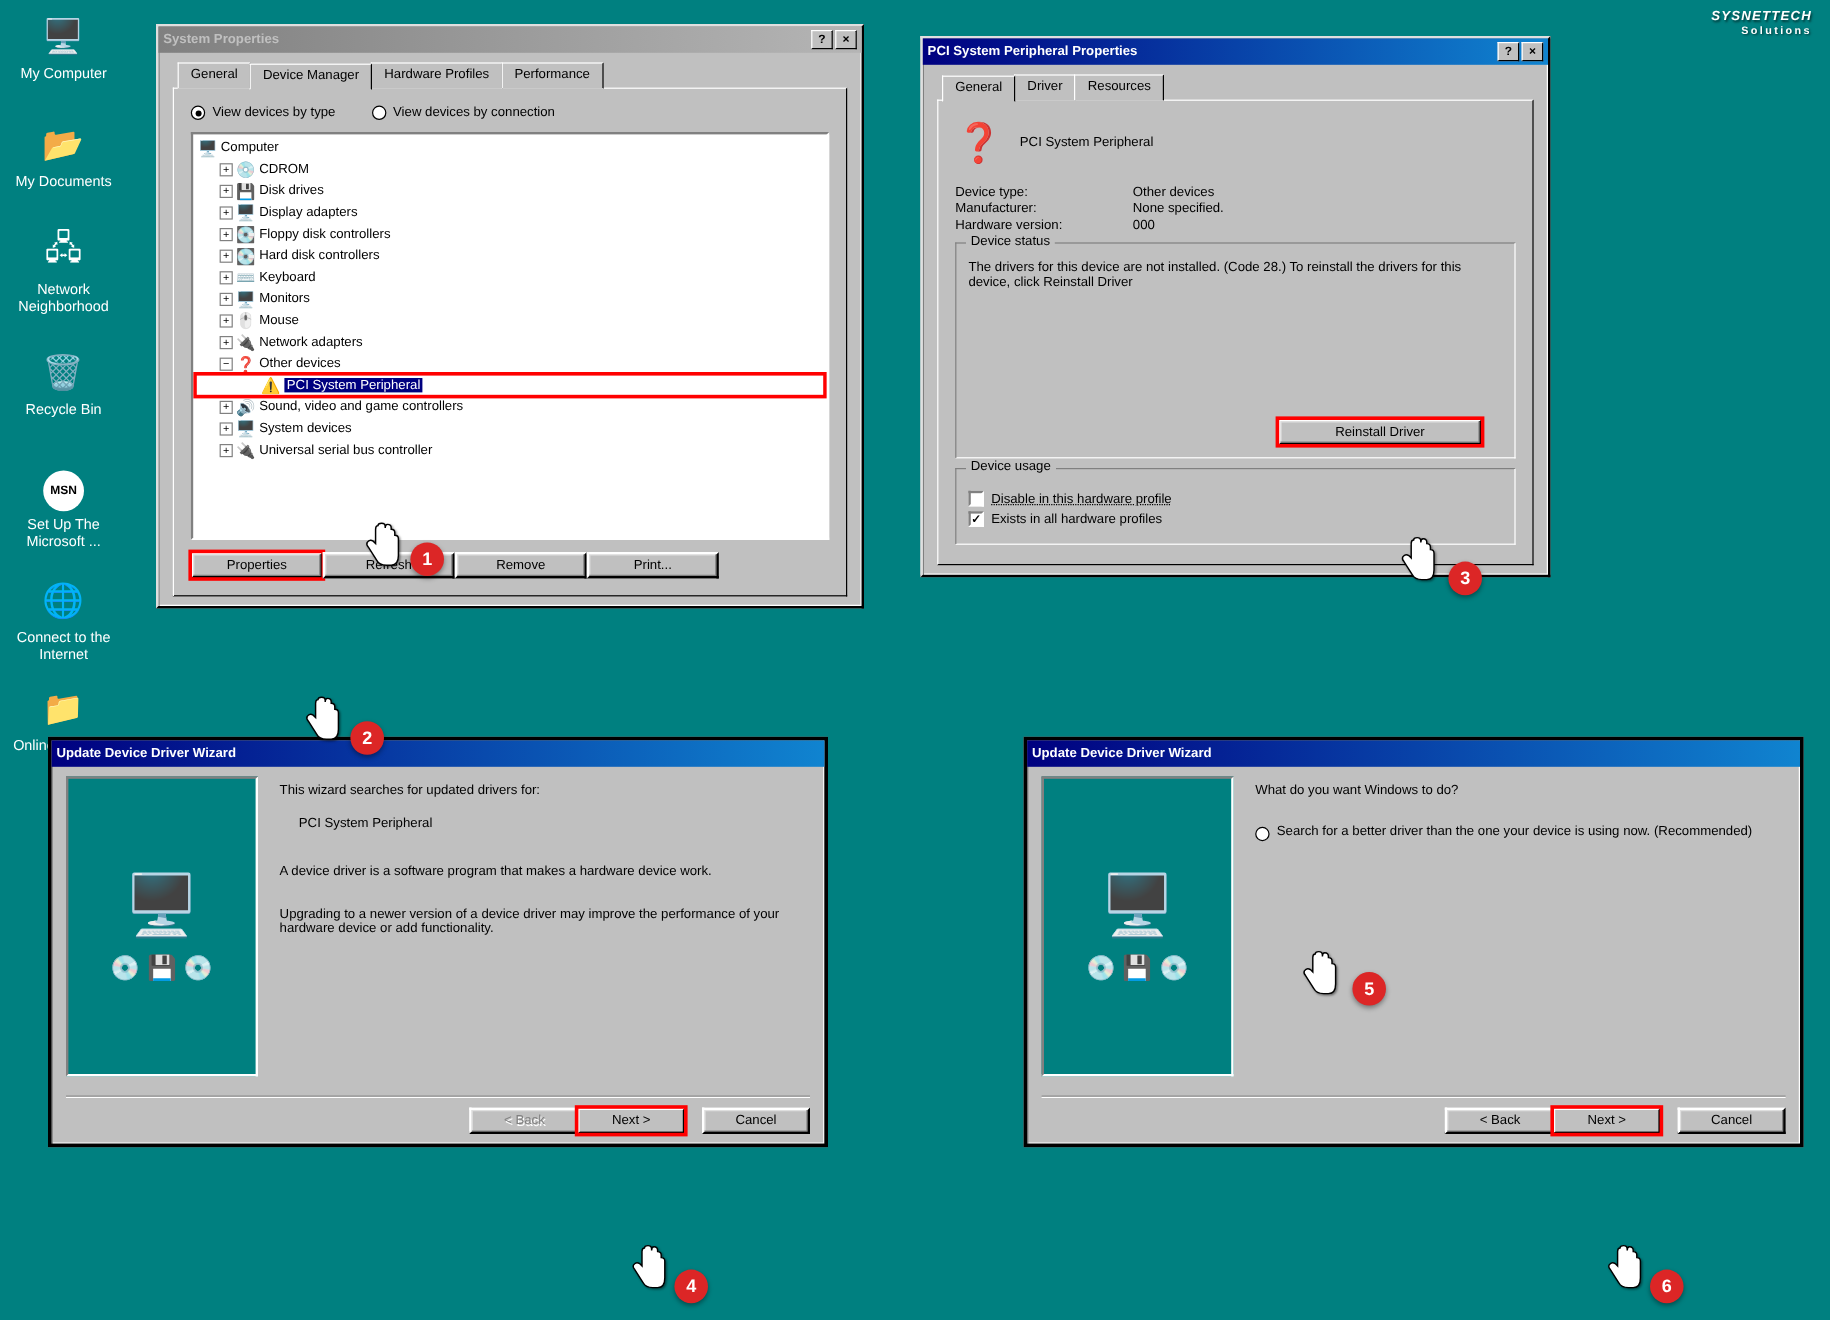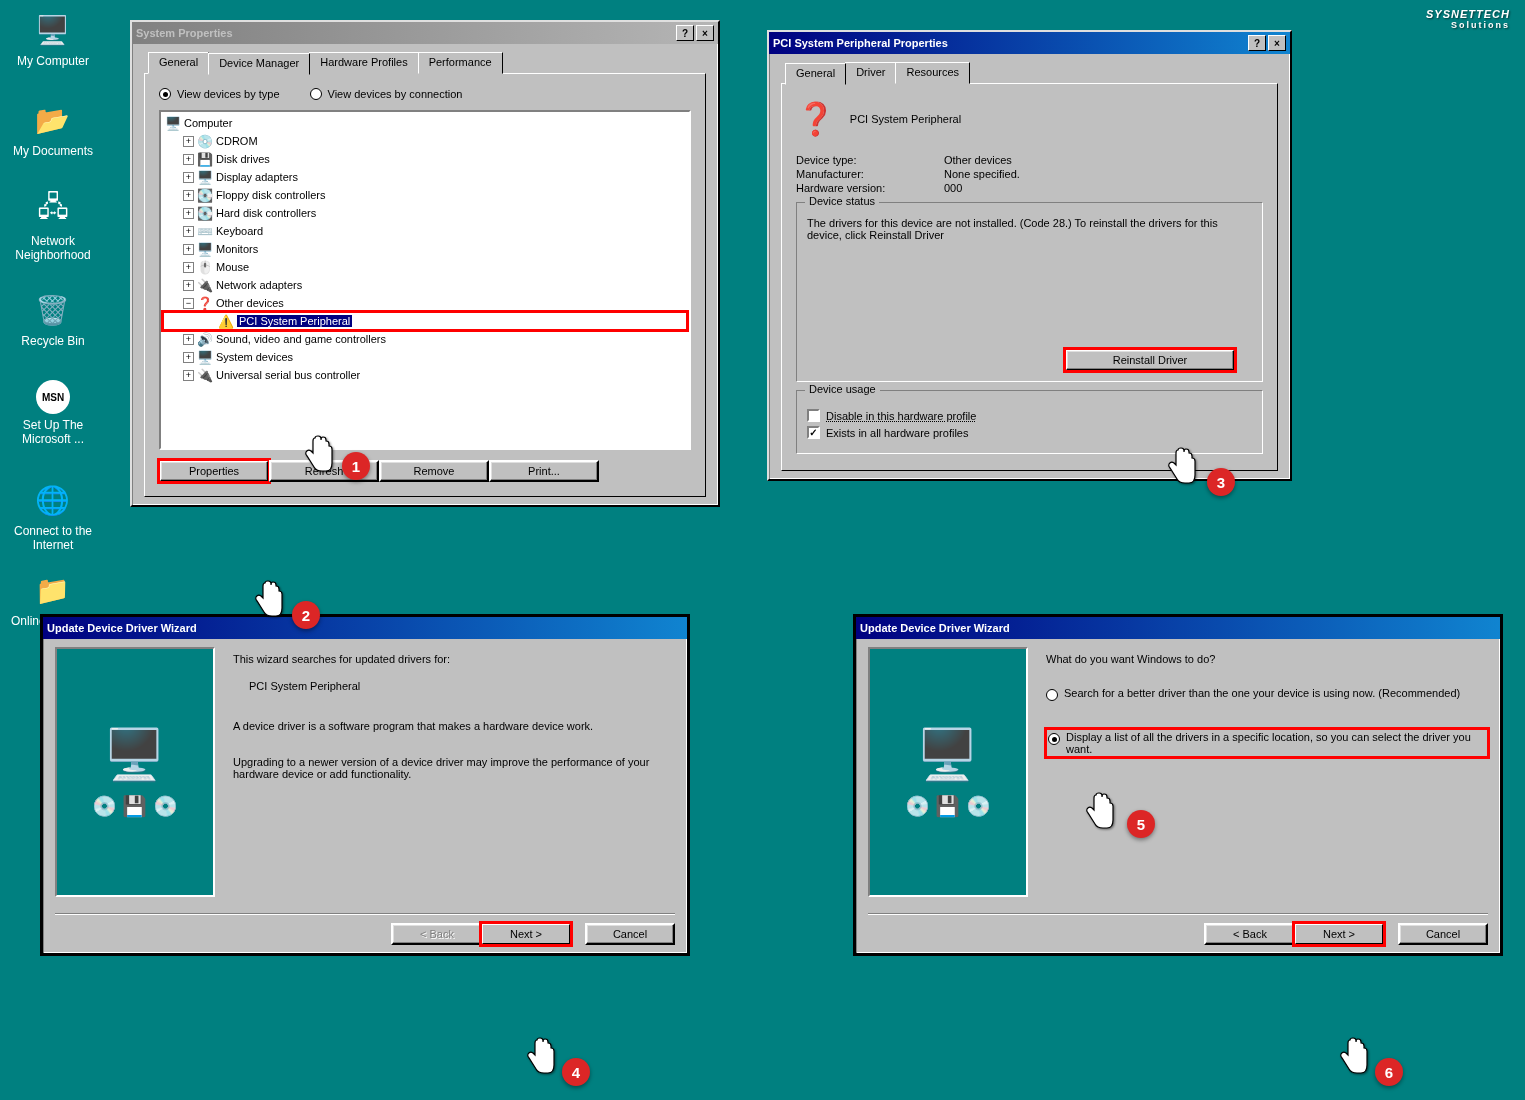--- a/index.html
+++ b/index.html
@@ -64,21 +64,21 @@
     <div class="lbl">My Documents</div>
   </div>
 <div class="desktop-icon" style="top:190px;left:8px">
     <div class="ic">🖧</div>
     <div class="lbl">Network Neighborhood</div>
   </div>
 <div class="desktop-icon" style="top:290px;left:8px">
     <div class="ic">🗑️</div>
     <div class="lbl">Recycle Bin</div>
   </div>
-<div class="desktop-icon" style="top:380px;left:8px">
+<div class="desktop-icon" style="top:392px;left:8px">
     <div class="ic" style="background:#fff;border-radius:50%;color:#000;font-size:10px;font-weight:bold;width:34px;height:34px;">MSN</div>
     <div class="lbl">Set Up The Microsoft ...</div>
   </div>
 <div class="desktop-icon" style="top:480px;left:8px">
     <div class="ic">🌐</div>
     <div class="lbl">Connect to the Internet</div>
   </div>
 <div class="desktop-icon" style="top:570px;left:8px">
     <div class="ic">📁</div>
     <div class="lbl">Online Services</div>
@@ -273,24 +273,20 @@
     <span class="t">Update Device Driver Wizard</span>
   </div>
   <div class="inner" style="display:flex;gap:18px;">
     <div class="wizard-pic">🖥️<div style="font-size:20px">💿 💾 💿</div></div>
     <div style="flex:1;padding-top:6px;">
       <div style="margin-bottom:22px;">What do you want Windows to do?</div>
       <div class="radio-opt" style="align-items:flex-start;margin-bottom:28px;">
           <span class="r" style="margin-top:2px;"></span>
           <span style="flex:1;">Search for a better driver than the one your device is using now. (Recommended)</span>
         </div>
-      <div class="radio-opt sel redbox" style="align-items:flex-start;padding:2px;">
-          <span class="r" style="margin-top:2px;"></span>
-          <span style="flex:1;">Display a list of all the drivers in a specific location, so you can select the driver you want.</span>
-        </div>
     </div>
   </div>
   <div class="inner" style="padding-top:0;">
    <hr class="hr-sunken">
    <div style="display:flex;justify-content:flex-end;gap:0;">
      <div class="btn" style="width:90px;border-right:none;">&lt; Back</div>
      <div class="btn def redbox" style="width:90px;">Next &gt;</div>
      <div style="width:14px"></div>
      <div class="btn" style="width:90px;">Cancel</div>
    </div>

